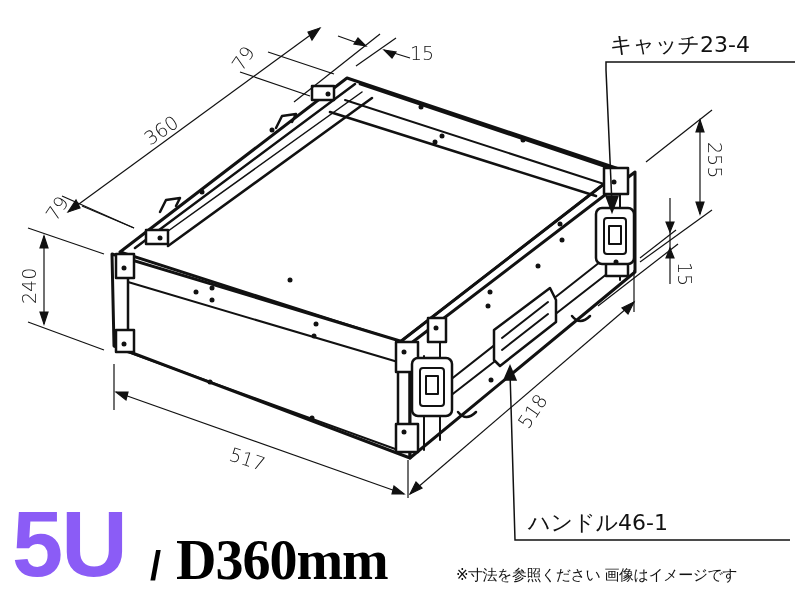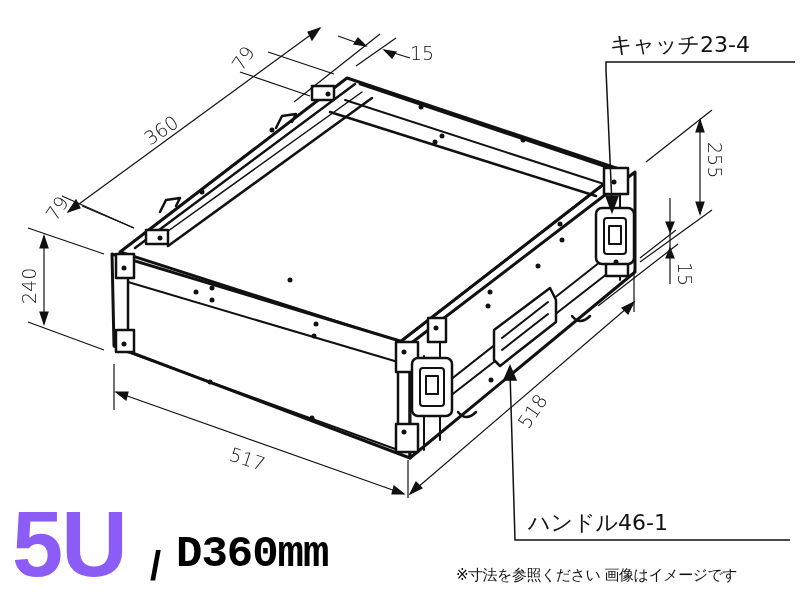--- a/index.html
+++ b/index.html
@@ -2,21 +2,21 @@
 <html><head>
 <meta charset="utf-8">
 <style>
   html,body{margin:0;padding:0;background:#fff;}
   body{width:800px;height:600px;position:relative;overflow:hidden;font-family:"Liberation Sans",sans-serif;color:#111;}
   #drawing{position:absolute;left:0;top:0;width:800px;height:600px;}
   .dim-text{font-family:"DejaVu Sans",sans-serif;font-size:19px;fill:#111;font-weight:300;}
   .callout-text{font-family:"DejaVu Sans",sans-serif;font-size:22px;fill:#111;}
   .title-big{position:absolute;left:12px;top:498px;font-family:"Liberation Sans",sans-serif;font-weight:bold;font-size:92px;letter-spacing:-2px;line-height:1;color:#8b5cf6;}
   .title-slash{position:absolute;left:150px;top:546px;font-family:"Liberation Sans",sans-serif;font-weight:bold;font-size:40px;line-height:1;color:#000;}
-  .title-sub{position:absolute;left:176px;top:532px;font-family:Liberation Mono, monospace;font-weight:bold;font-size:44px;letter-spacing:-1px;line-height:1;color:#000;}
+  .title-sub{position:absolute;left:176px;top:532px;font-family:Liberation Serif, serif;font-weight:bold;font-size:56px;letter-spacing:-1px;line-height:1;color:#000;}
   .note{position:absolute;left:456px;top:568px;font-family:"DejaVu Sans",sans-serif;font-size:15px;line-height:1;color:#111;letter-spacing:-0.5px;}
 </style>
 </head>
 <body>
 
 <svg id="drawing" viewBox="0 0 800 600" xmlns="http://www.w3.org/2000/svg">
   <g fill="none" stroke="#111" stroke-linecap="round" stroke-linejoin="round">
 
     <polygon points="120,252 347,78 622,170 400,342" fill="#fff" stroke-width="3"></polygon>
 

